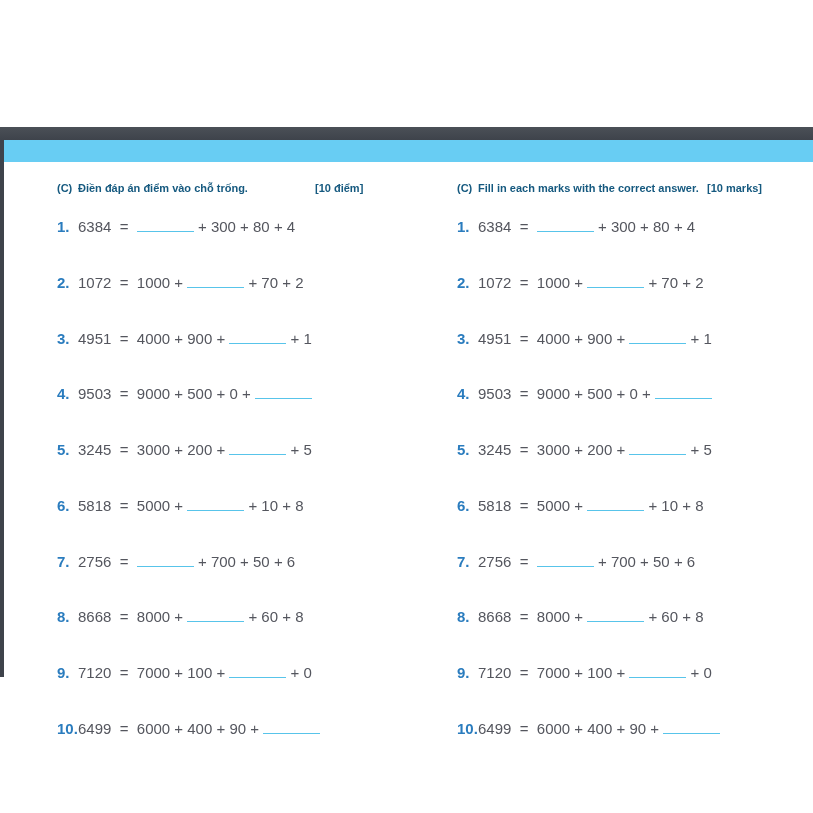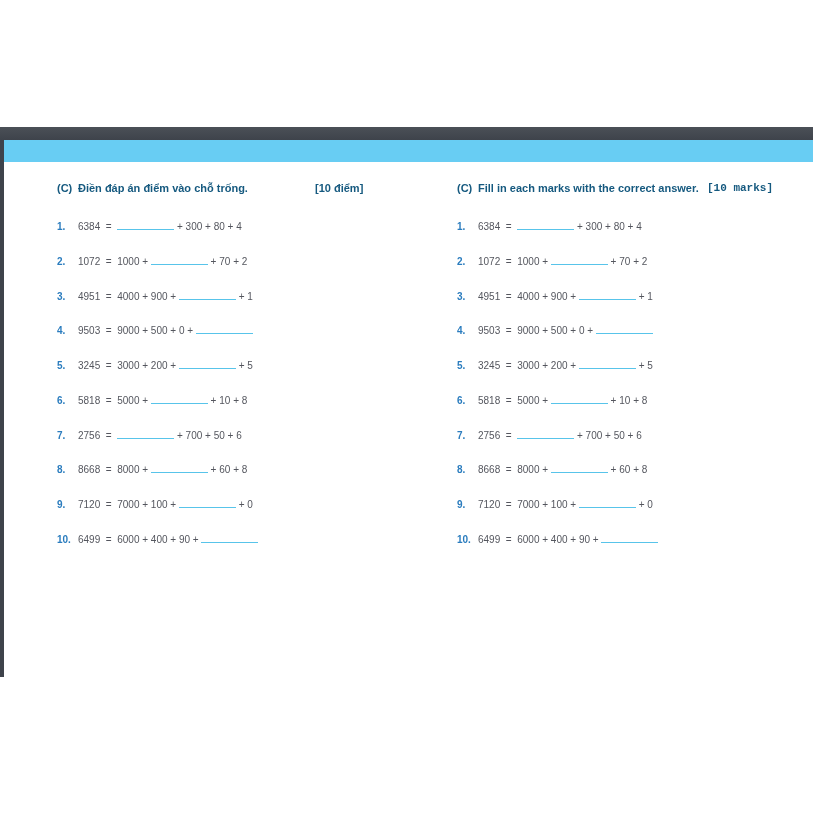--- a/index.html
+++ b/index.html
@@ -41,22 +41,23 @@
     position:relative;height:12px;
     font-size:11px;font-weight:bold;color:var(--header);
     white-space:nowrap;
   }
   .col-header .label{position:absolute;left:0;top:0;}
   .col-header .title{position:absolute;left:21px;top:0;}
   .col-header .marks{position:absolute;top:0;}
   .problems{margin-top:27px;list-style:none;}
   .problem-row{
     height:34.78px;
-    font-size:10px;line-height:11px;color:var(--body);
+    font-size:15px;line-height:11px;color:var(--body);
     white-space:pre;
+    margin-top:21px;
   }
   .problem-number{
     display:inline-block;width:21px;
     font-weight:bold;color:var(--num);
   }
   .problem-text{color:var(--body);}
   .answer-blank{
     display:inline-block;width:57px;height:9px;
     border-bottom:1.5px solid var(--blank);
     vertical-align:baseline;
@@ -88,21 +89,21 @@
         <div class="problem-row"><span class="problem-number">8.</span><span class="problem-text">8668  =  8000 + </span><span class="answer-blank"></span><span class="problem-text"> + 60 + 8</span></div>
         <div class="problem-row"><span class="problem-number">9.</span><span class="problem-text">7120  =  7000 + 100 + </span><span class="answer-blank"></span><span class="problem-text"> + 0</span></div>
         <div class="problem-row"><span class="problem-number">10.</span><span class="problem-text">6499  =  6000 + 400 + 90 + </span><span class="answer-blank"></span></div>
       </div>
   </section>
 
   <section class="column col-right">
     <div class="col-header">
       <span class="label">(C)</span>
       <span class="title">Fill in each marks with the correct answer.</span>
-      <span class="marks" style="left:250px;font-family:Liberation Mono, monospace;">[10 marks]</span>
+      <span class="marks" style="left:250px;">[10 marks]</span>
     </div>
     <div class="problems">
         <div class="problem-row"><span class="problem-number">1.</span><span class="problem-text">6384  =  </span><span class="answer-blank"></span><span class="problem-text"> + 300 + 80 + 4</span></div>
         <div class="problem-row"><span class="problem-number">2.</span><span class="problem-text">1072  =  1000 + </span><span class="answer-blank"></span><span class="problem-text"> + 70 + 2</span></div>
         <div class="problem-row"><span class="problem-number">3.</span><span class="problem-text">4951  =  4000 + 900 + </span><span class="answer-blank"></span><span class="problem-text"> + 1</span></div>
         <div class="problem-row"><span class="problem-number">4.</span><span class="problem-text">9503  =  9000 + 500 + 0 + </span><span class="answer-blank"></span></div>
         <div class="problem-row"><span class="problem-number">5.</span><span class="problem-text">3245  =  3000 + 200 + </span><span class="answer-blank"></span><span class="problem-text"> + 5</span></div>
         <div class="problem-row"><span class="problem-number">6.</span><span class="problem-text">5818  =  5000 + </span><span class="answer-blank"></span><span class="problem-text"> + 10 + 8</span></div>
         <div class="problem-row"><span class="problem-number">7.</span><span class="problem-text">2756  =  </span><span class="answer-blank"></span><span class="problem-text"> + 700 + 50 + 6</span></div>
         <div class="problem-row"><span class="problem-number">8.</span><span class="problem-text">8668  =  8000 + </span><span class="answer-blank"></span><span class="problem-text"> + 60 + 8</span></div>

